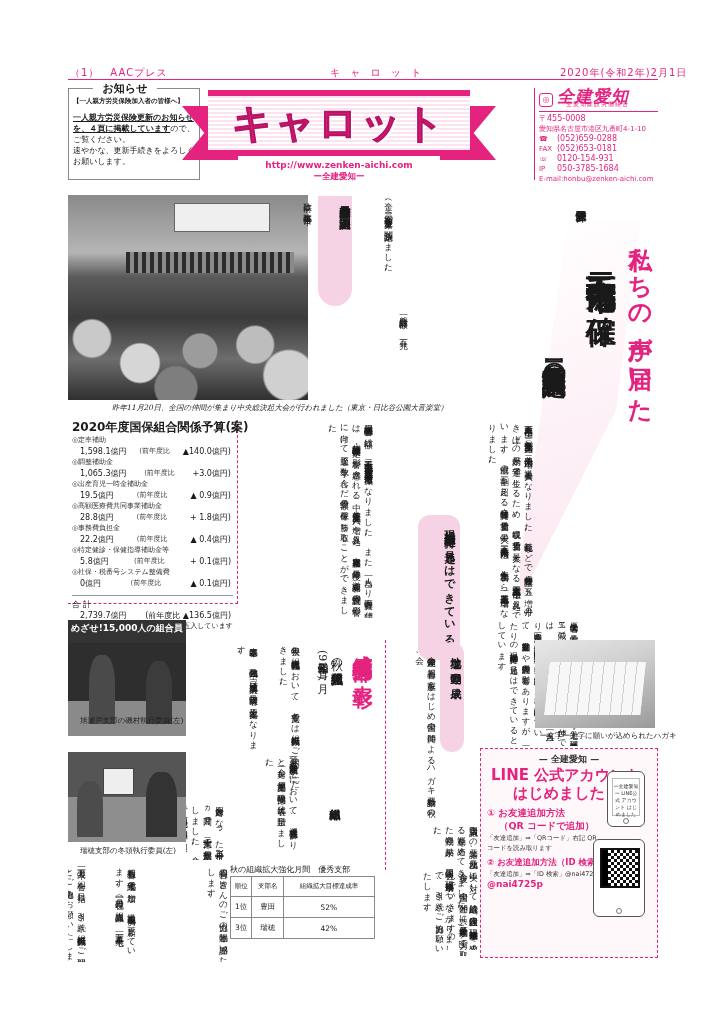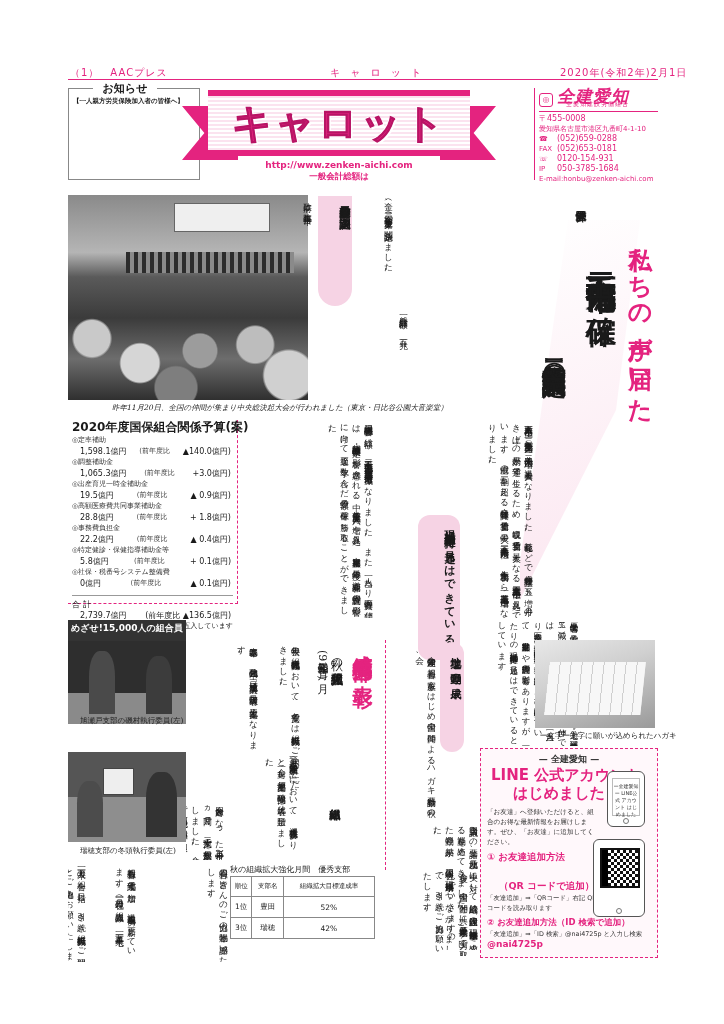--- a/index.html
+++ b/index.html
@@ -93,30 +93,34 @@
 <body>
 
 <div class="abs hdr-txt" style="left:70px;">（1）　AACプレス</div>
 <div class="abs hdr-txt" style="left:330px; letter-spacing:10px;">キャロット</div>
 <div class="abs hdr-txt" style="left:560px;">2020年(令和2年)2月1日</div>
 <div class="abs hdr-line"></div>
 
 <div class="abs notice">
   <div class="notice-title">お知らせ</div>
   <div class="notice-sub">【一人親方労災保険加入者の皆様へ】</div>
+  <div class="notice-body">
+    <u>一人親方労災保険更新のお知らせを、４頁に掲載しています</u><span>ので、ご覧ください。</span><br>
+    <span>速やかな、更新手続きをよろしくお願いします。</span>
+  </div>
 </div>
 
 <div class="abs banner">
   <div class="abs banner-ribbon-l"></div>
   <div class="abs banner-ribbon-r"></div>
   <div class="abs banner-main">
     <span class="banner-title">キャロット</span>
   </div>
   <div class="abs banner-url">http://www.zenken-aichi.com</div>
-  <div class="abs banner-org">一般会計総額は</div>
+  <div class="abs banner-org">ー全建愛知ー</div>
 </div>
 
 <div class="abs pub">
   <div class="pub-logo-row">
     <div class="pub-logo">◎</div>
     <div>
       <div class="pub-name">全建愛知</div>
       <div class="pub-sub">全愛知建設労働組合</div>
     </div>
   </div>
@@ -222,21 +226,21 @@
       </div>
   </div>
   <div class="b-total-l">合計</div>
   <div class="b-val">
       <span>2,739.7億円</span>
       <span>(前年度比 ▲136.5億円)</span>
     </div>
   <div class="b-note">※項目毎に四捨五入しています</div>
 </div>
 
-<div class="abs photo" style="left:68px; top:620px; width:118px; height:104px; background:linear-gradient(180deg,#6a6a6a 0 20%,#2e2e2e 20% 70%,#8a8a8a 70%);">
+<div class="abs photo" style="left:68px; top:620px; width:118px; height:116px; background:linear-gradient(180deg,#6a6a6a 0 20%,#2e2e2e 20% 70%,#8a8a8a 70%);">
   <div style="position:absolute; left:0; top:0; width:100%; height:20%; background:#333; color:#fff; font-size:9px; font-weight:bold; padding:2px 3px; white-space:nowrap;">めざせ!15,000人の組合員</div>
   <div style="position:absolute; left:18%; top:30%; width:22%; height:60%; background:#4a4a4a; border-radius:40% 40% 0 0;"></div>
   <div style="position:absolute; left:66%; top:35%; width:22%; height:55%; background:#3c3c3c; border-radius:40% 40% 0 0;"></div>
 </div>
 <div class="abs caption" style="left:80px; top:716px;">旭瀬戸支部の磯村執行委員(左)</div>
 
 <div class="abs photo" style="left:68px; top:752px; width:118px; height:90px; background:linear-gradient(180deg,#555 0 50%,#8e8e8e 50%);">
   <div style="position:absolute; left:30%; top:18%; width:26%; height:30%; background:#eee; border:1px solid #444;"></div>
   <div style="position:absolute; left:8%; top:32%; width:22%; height:62%; background:#4c4c4c; border-radius:40% 40% 0 0;"></div>
   <div style="position:absolute; left:66%; top:22%; width:26%; height:72%; background:#333; border-radius:40% 40% 0 0;"></div>
@@ -277,23 +281,22 @@
   </tr>
 </tbody>
   </table>
 
 <div class="abs vt col" style="left:400px; top:866px; height:90px; width:70px;">今後も、全国の仲間と共に予算要求運動に全力で取り組んでいきますので、引き続きご協力お願いいたします。</div>
 
 <div class="abs linebox">
   <div class="lb-org">— 全建愛知 —</div>
   <div class="lb-title">LINE 公式アカウント</div>
   <div class="lb-title2">はじめました！</div>
-  <div class="lb-p">「お友達」へ登録いただけると、組合のお得な最新情報をお届けします。ぜひ、「お友達」に追加してください。</div>
   <div class="lb-step">① お友達追加方法</div>
-  <div class="lb-step" style="margin-top:16px; margin-left:12px;">（QR コードで追加）</div>
+  <div class="lb-step" style="margin-top:0; margin-left:12px;">（QR コードで追加）</div>
   <div class="lb-small" style="width:110px;">「友達追加」⇒「QRコード」右記 QR コードを読み取ります</div>
   <div class="lb-step" style="font-size:8.5px;">② お友達追加方法（ID 検索で追加）</div>
   <div class="lb-small">「友達追加」⇒「ID 検索」@nai4725p と入力し検索</div>
   <div class="lb-id">@nai4725p</div>
 
   <div class="phone" style="left:126px; top:22px; width:38px; height:56px;">
     <div class="scr">ー全建愛知ー LINE公式 アカウント はじめました</div>
     <div class="btn"></div>
   </div>
   <div class="phone" style="left:112px; top:90px; width:52px; height:78px;">

